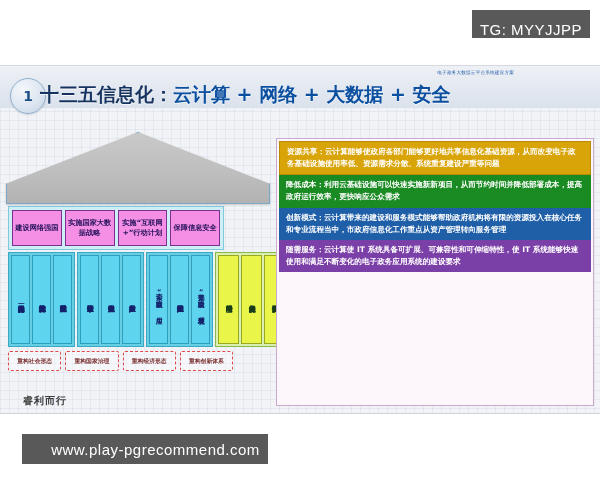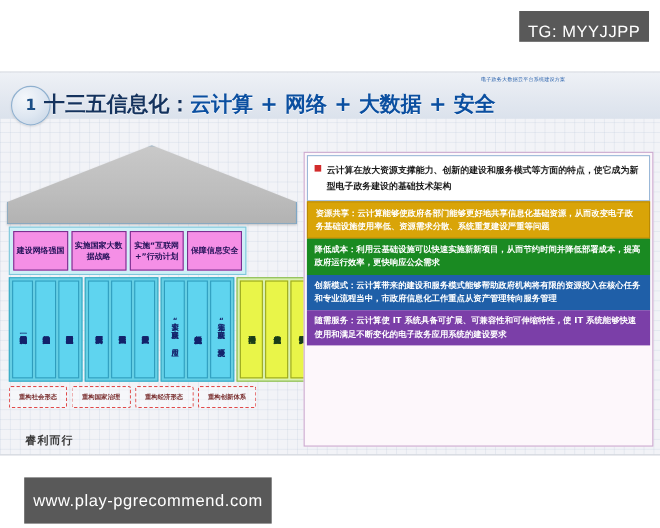--- a/index.html
+++ b/index.html
@@ -14,21 +14,21 @@
   .chip{
     position:absolute;
     background:#595959;
     color:#ffffff;
     font-family:"Liberation Sans",sans-serif;
     letter-spacing:.5px;
     display:flex;align-items:center;justify-content:center;
     z-index:50;
   }
   #tg-chip{right:10px;top:10px;width:118px;height:28px;font-size:15px;align-items:flex-end;}
-  #url-chip{left:22px;top:434px;width:225px;height:42px;font-size:15px;}
+  #url-chip{left:22px;top:434px;width:225px;height:30px;font-size:15px;padding-left:21px;}
 
   
   #slide{
     position:absolute;left:0;top:65px;width:600px;height:347px;
     background:#f2f3f7;
     background-image:
       linear-gradient(rgba(180,195,215,.22) 1px,transparent 1px),
       linear-gradient(90deg,rgba(180,195,215,.22) 1px,transparent 1px);
     background-size:9px 9px;
     border-top:1px solid #d6d9e0;border-bottom:1px solid #cfd3da;
@@ -213,24 +213,20 @@
 
     <div id="dashed-row">
       <div class="dash-box">重构社会形态</div>
       <div class="dash-box">重构国家治理</div>
       <div class="dash-box">重构经济形态</div>
       <div class="dash-box">重构创新体系</div>
     </div>
   </div>
 
   <div id="right-panel">
-    <div class="lead">
-      <span class="lead-bullet"></span>
-      <span class="lead-text">云计算在放大资源支撑能力、创新的建设和服务模式等方面的特点，使它成为新型电子政务建设的基础技术架构</span>
-    </div>
 
     <div class="band band-gold">
       <span class="k">资源共享：</span><span>云计算能够使政府各部门能够更好地共享信息化基础资源，从而改变电子政务基础设施使用率低、资源需求分散、系统重复建设严重等问题</span>
     </div>
 
     <div class="band band-green">
       <span class="k">降低成本：</span><span>利用云基础设施可以快速实施新新项目，从而节约时间并降低部署成本，提高政府运行效率，更快响应公众需求</span>
     </div>
 
     <div class="band band-blue">

